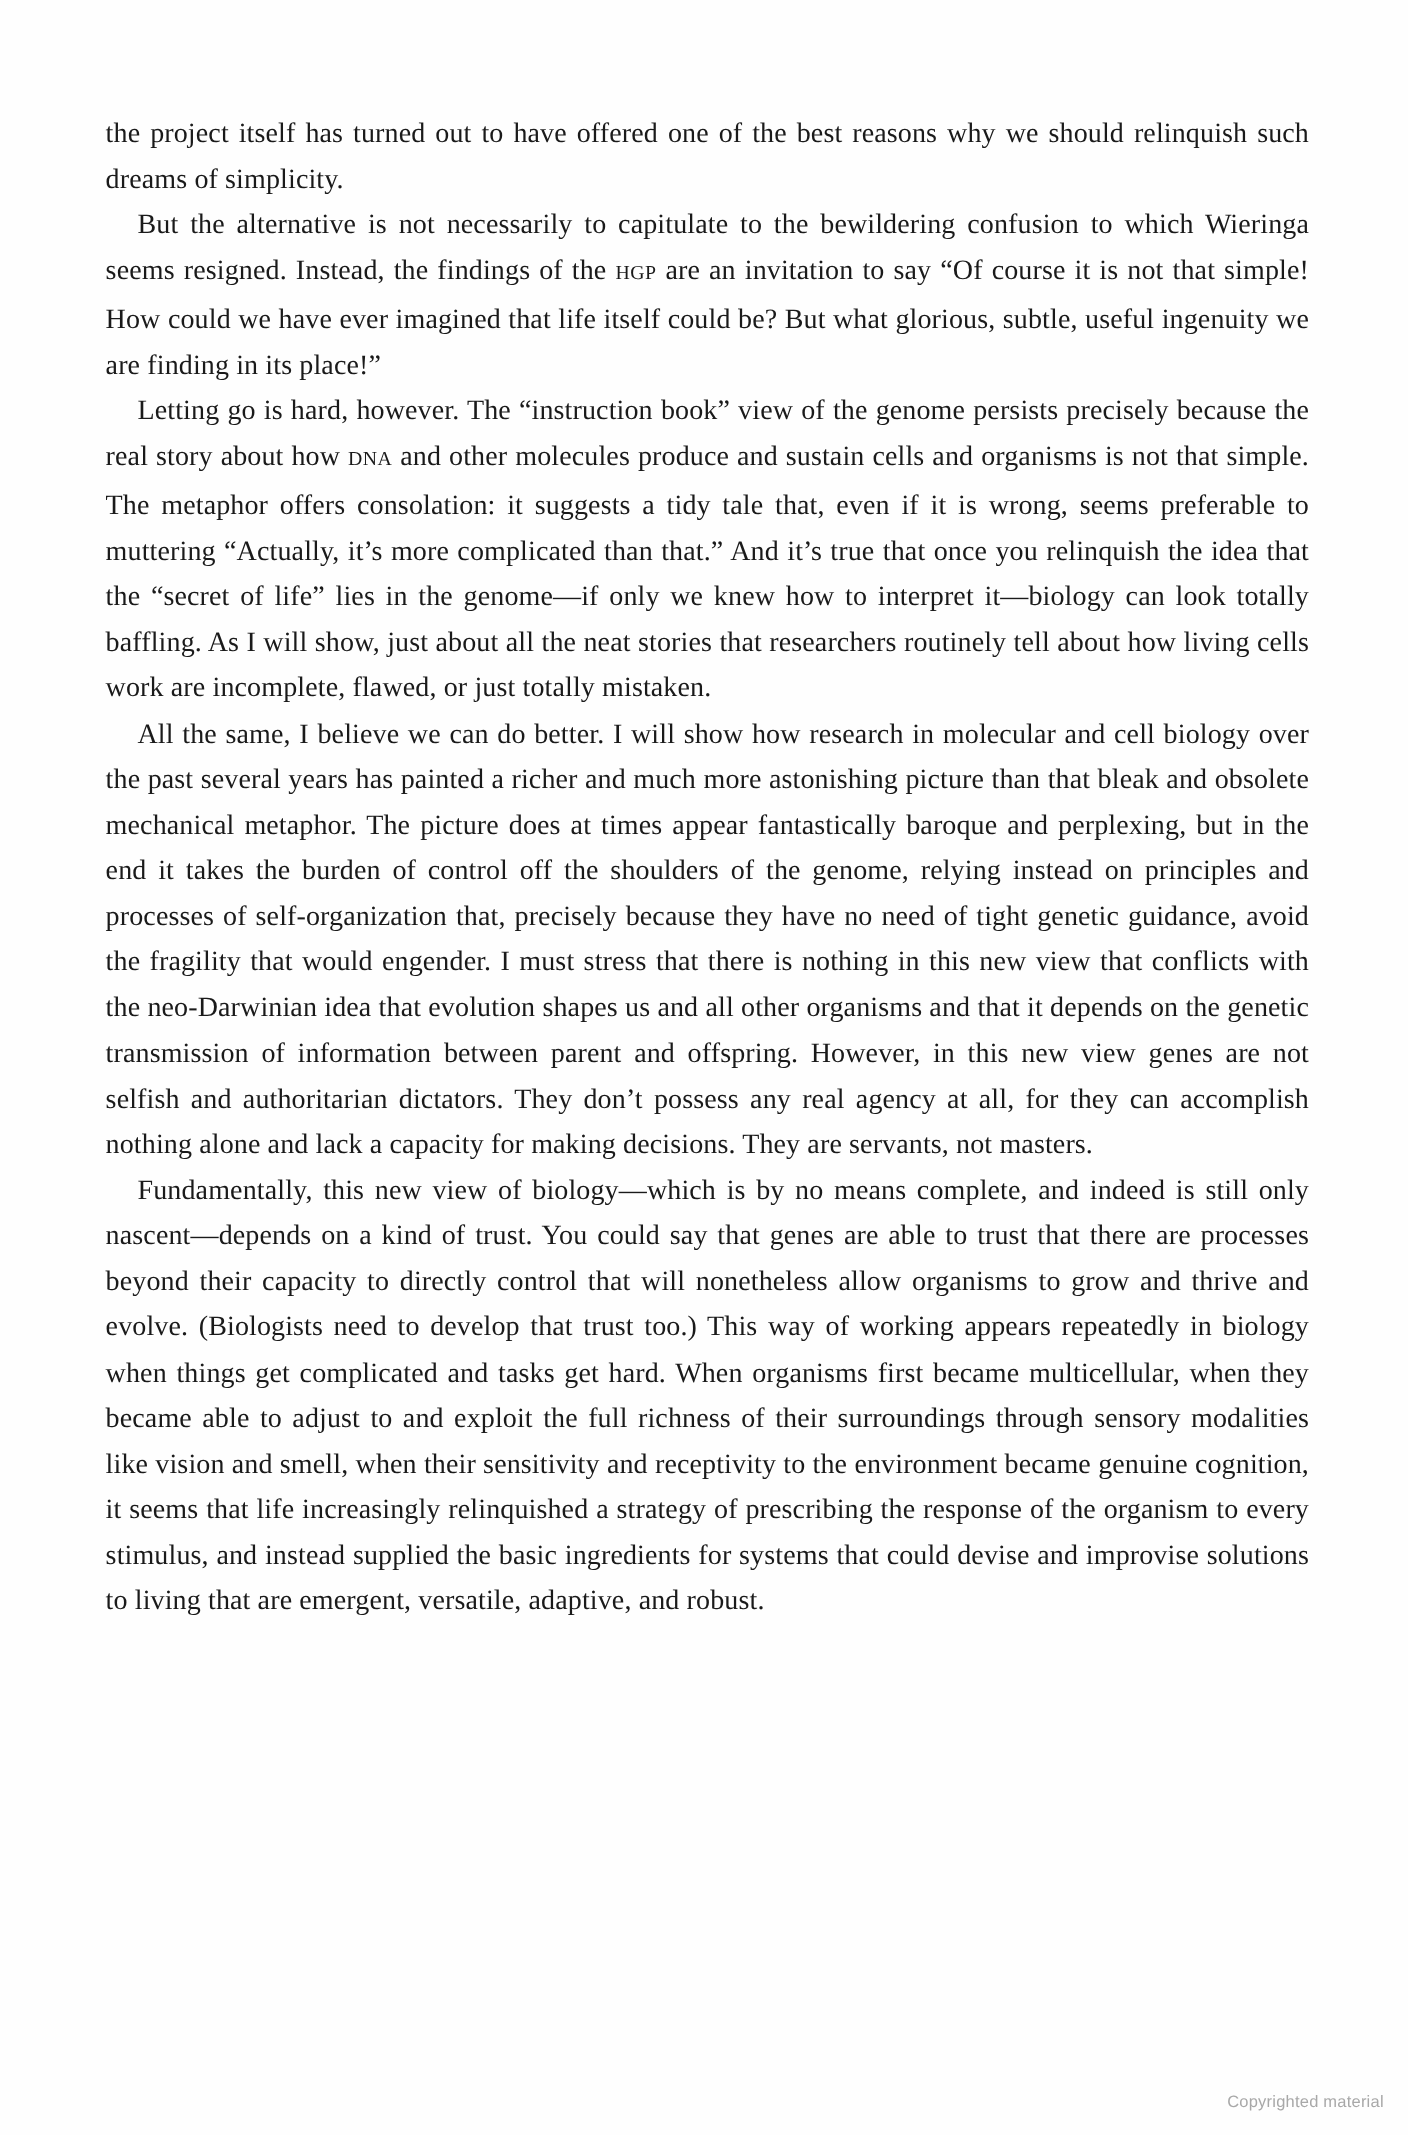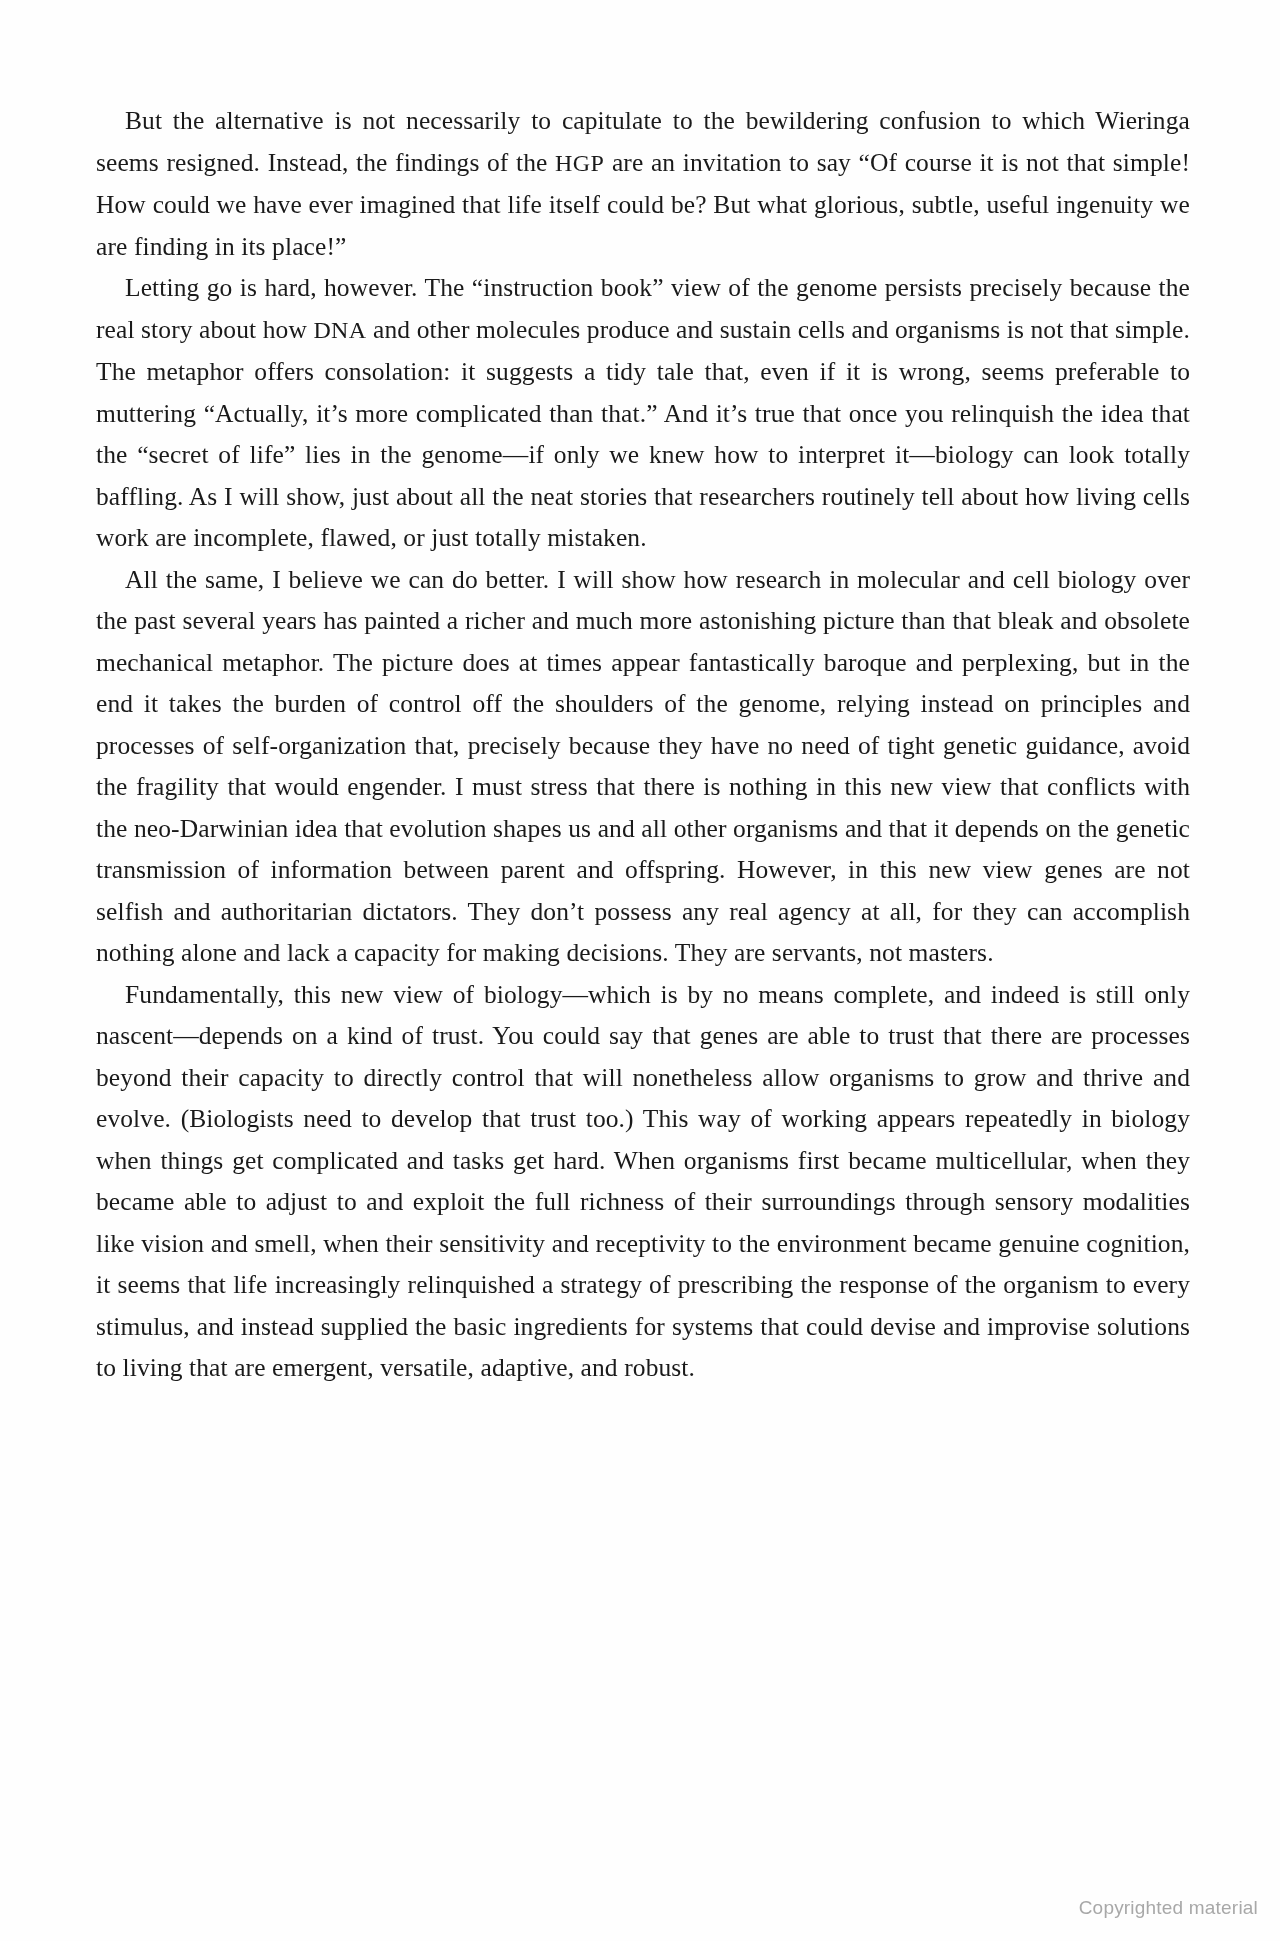--- a/index.html
+++ b/index.html
@@ -38,40 +38,41 @@
     hyphens: none;
     letter-spacing: 0.1px;
   }
   p.noindent {
     text-indent: 0;
   }
   p.indent {
     text-indent: 29px;
   }
   .sc {
-    font-size: 24px;
+    font-size: 18px;
     letter-spacing: 0.4px;
     margin-top: 31px;
   }
   .it {
   }
   .copyright-note {
     position: absolute;
     right: 22px;
     bottom: 22px;
     font-family: "Liberation Sans", sans-serif;
-    font-size: 19px;
+    font-size: 15px;
     color: #a8a8a8;
     letter-spacing: 0.2px;
   }
 </style>
 </head>
 <body>
 
 <div class="page">
   <div class="text-column" id="text-column">
+      <p class="noindent"><span>the project itself has turned out to have offered one of the best reasons why we should relinquish such dreams of simplicity.</span></p>
       <p class="indent"><span>But the alternative is not necessarily to capitulate to the bewildering confusion to which Wieringa seems resigned. Instead, the findings of the </span><span class="sc">HGP</span><span> are an invitation to say “Of course it is not that simple! How could we have ever imagined that life itself could be? But what glorious, subtle, </span><span class="it">useful</span><span> ingenuity we are finding in its place!”</span></p>
       <p class="indent"><span>Letting go is hard, however. The “instruction book” view of the genome persists precisely because the real story about how </span><span class="sc">DNA</span><span> and other molecules produce and sustain cells and organisms is not that simple. The metaphor offers consolation: it suggests a tidy tale that, even if it is wrong, seems preferable to muttering “Actually, it’s more complicated than that.” And it’s true that once you relinquish the idea that the “secret of life” lies in the genome—if only we knew how to interpret it—biology can look totally baffling. As I will show, just about all the neat stories that researchers routinely tell about how living cells work are incomplete, flawed, or just totally mistaken.</span></p>
       <p class="indent"><span>All the same, I believe we </span><span class="it">can</span><span> do better. I will show how research in molecular and cell biology over the past several years has painted a richer and much more astonishing picture than that bleak and obsolete mechanical metaphor. The picture does at times appear fantastically baroque and perplexing, but in the end it takes the burden of control off the shoulders of the genome, relying instead on principles and processes of self-organization that, precisely because they have no need of tight genetic guidance, avoid the fragility that would engender. I must stress that there is nothing in this new view that conflicts with the neo-Darwinian idea that evolution shapes us and all other organisms and that it depends on the genetic transmission of information between parent and offspring. However, in this new view genes are not selfish and authoritarian dictators. They don’t possess any real agency at all, for they can accomplish nothing alone and lack a capacity for making decisions. They are servants, not masters.</span></p>
       <p class="indent"><span>Fundamentally, this new view of biology—which is by no means complete, and indeed is still only nascent—depends on a kind of </span><span class="it">trust</span><span>. You could say that genes are able to trust that there are processes beyond their capacity to directly control that will nonetheless allow organisms to grow and thrive and evolve. (Biologists need to develop that trust too.) This way of working appears repeatedly in biology when things get complicated and tasks get hard. When organisms first became multicellular, when they became able to adjust to and exploit the full richness of their surroundings through sensory modalities like vision and smell, when their sensitivity and receptivity to the environment became genuine cognition, it seems that life increasingly relinquished a strategy of prescribing the response of the organism to every stimulus, and instead supplied the basic ingredients for systems that could devise and improvise solutions to living that are emergent, versatile, adaptive, and robust.</span></p>
     </div>
   <div class="copyright-note">Copyrighted material</div>
 </div>
 
 </body></html>

